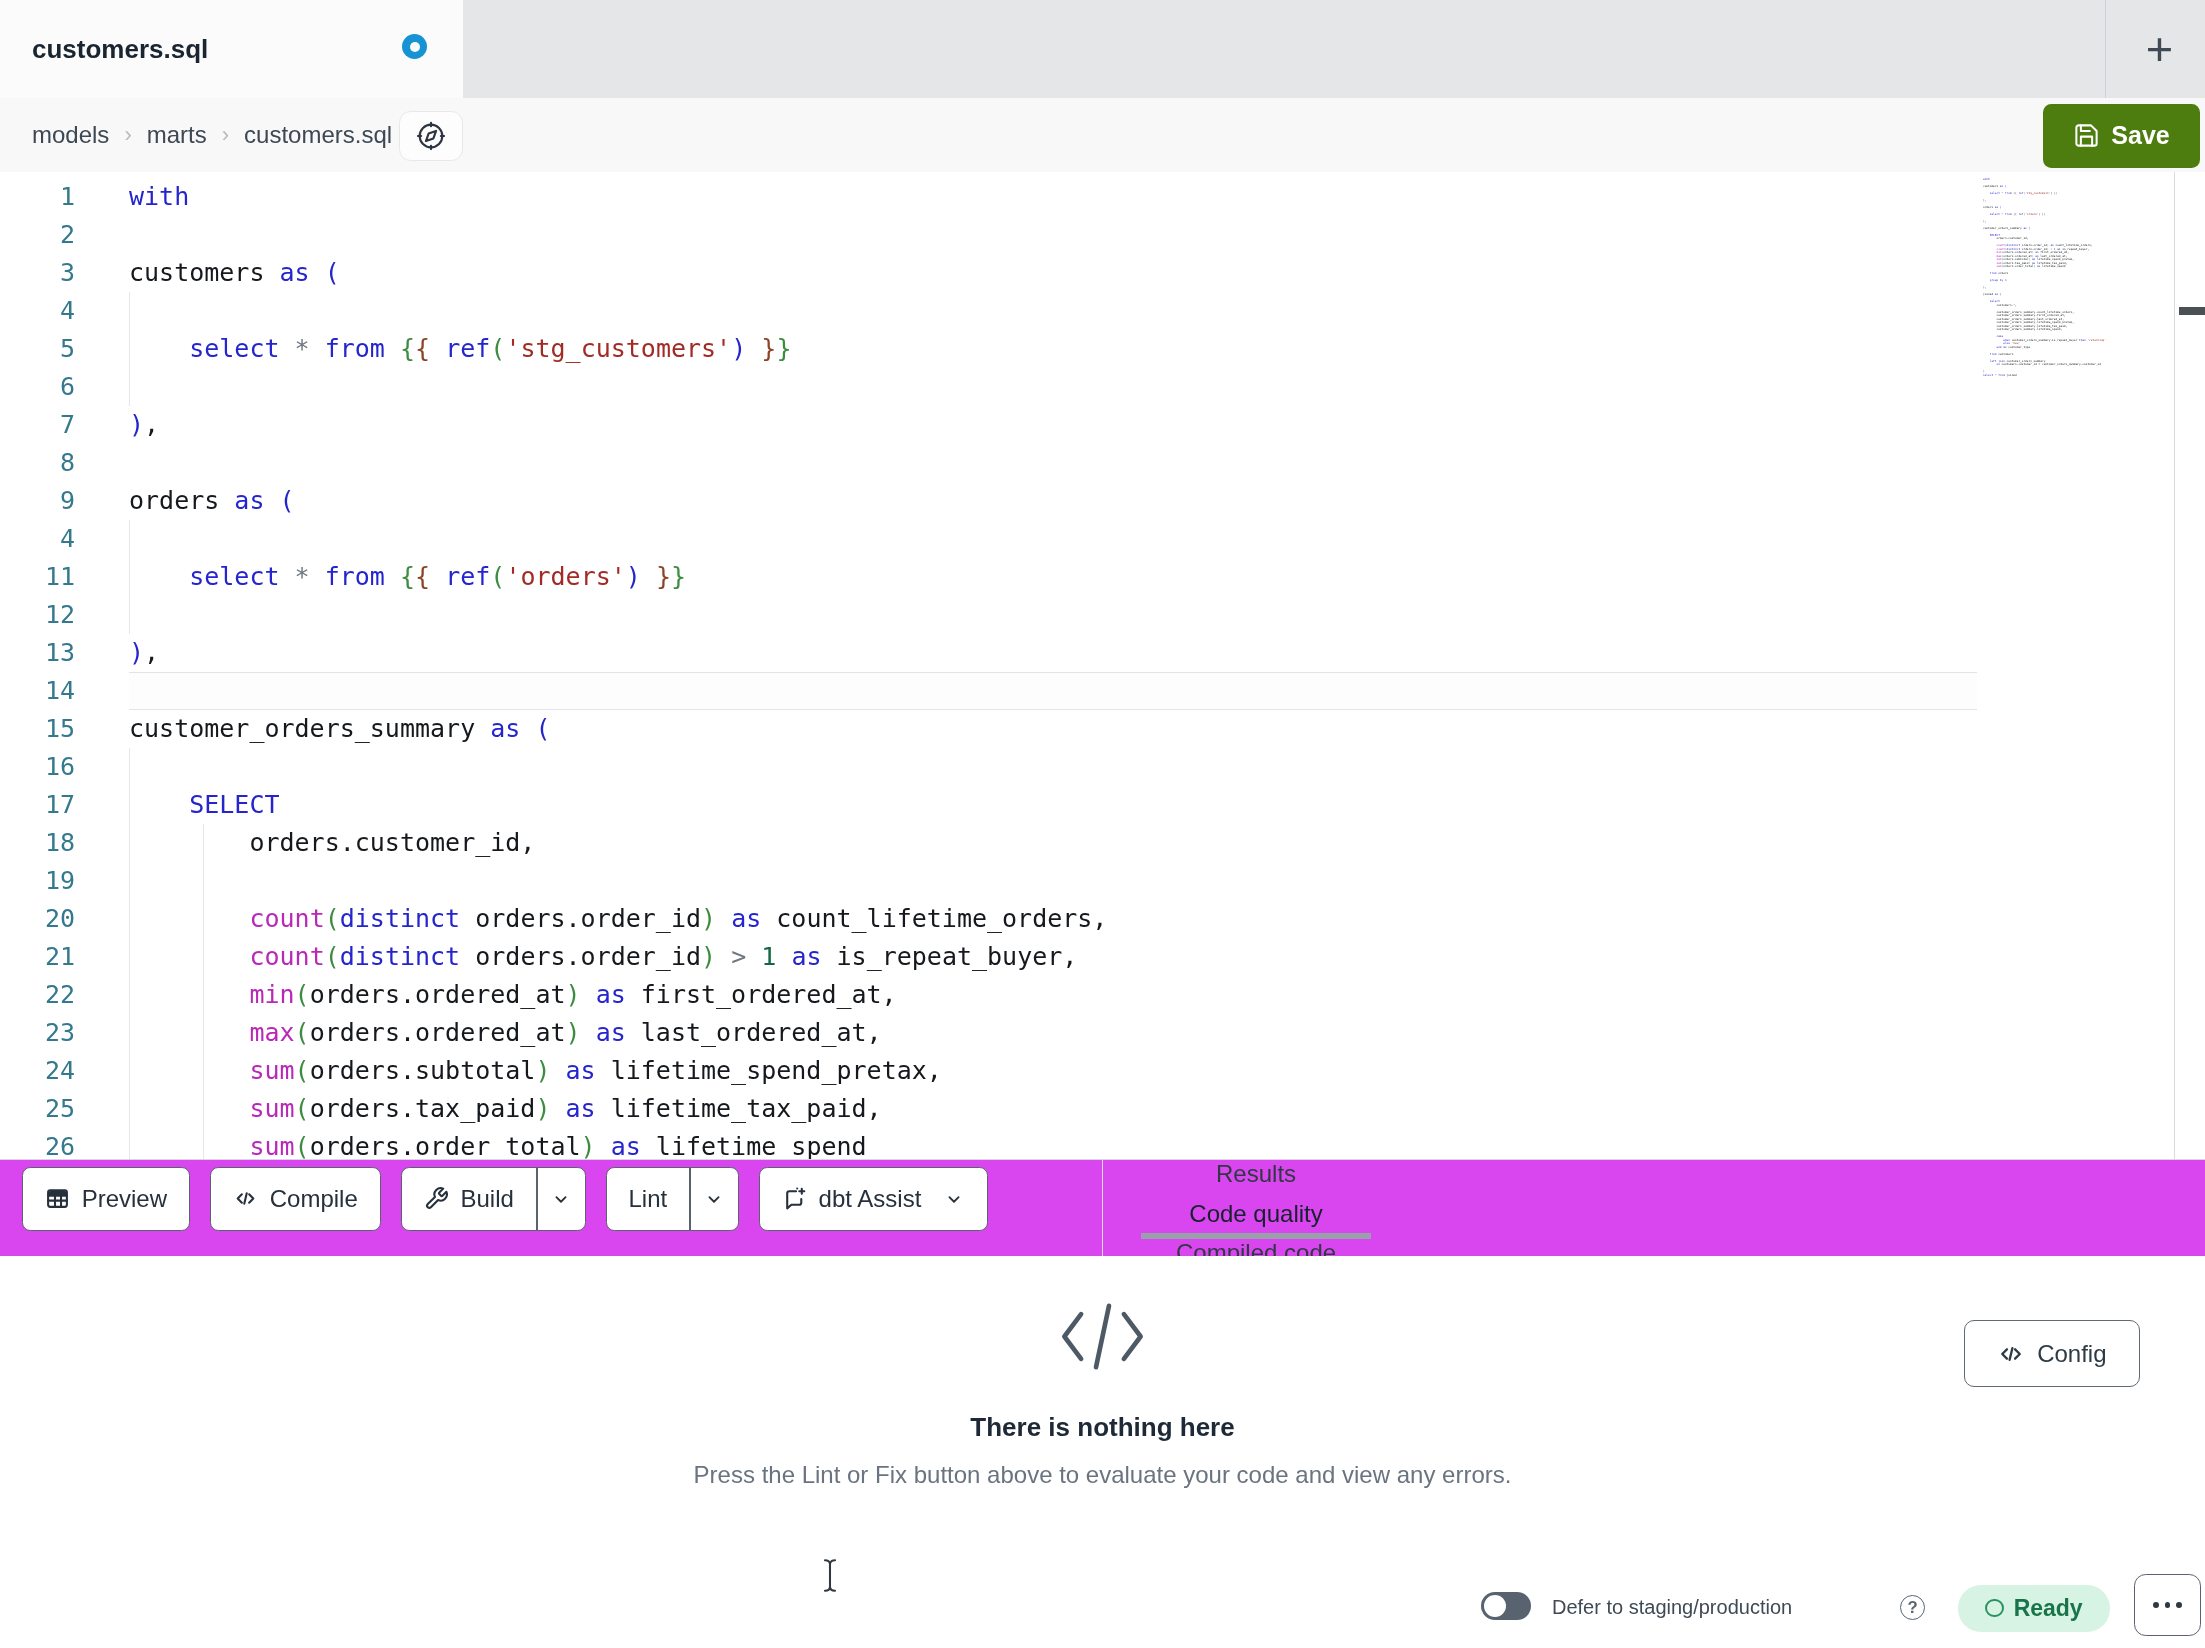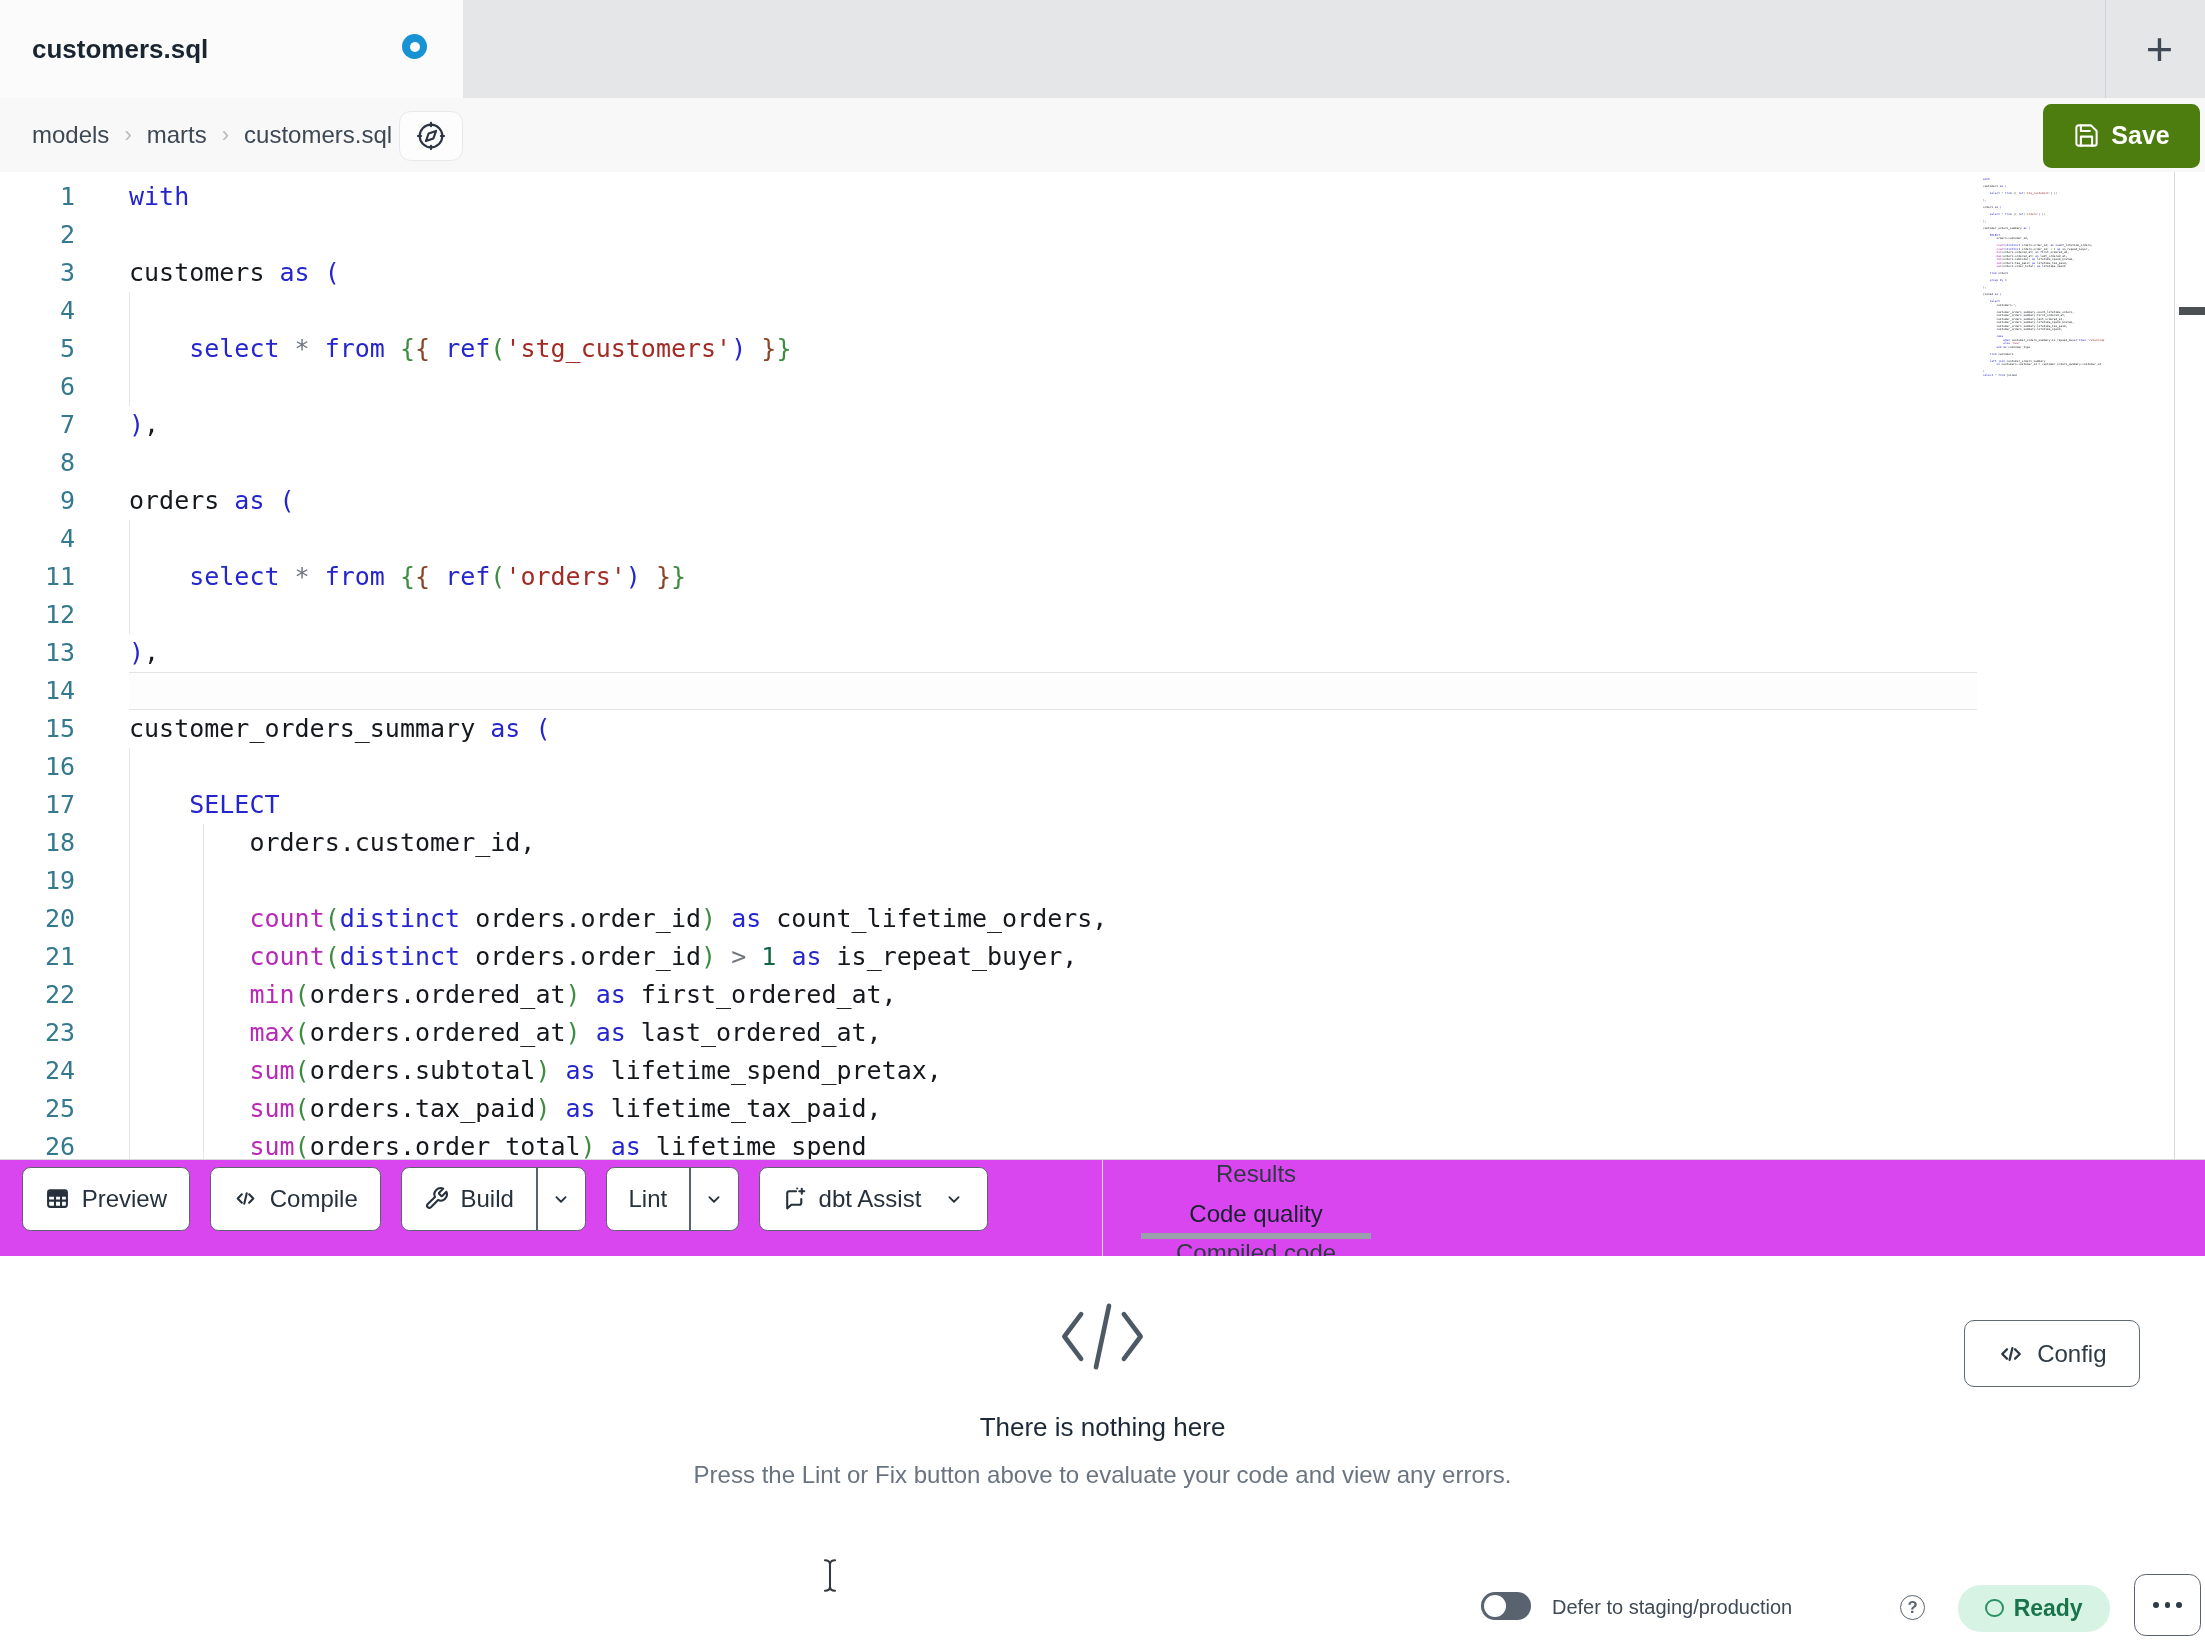--- a/index.html
+++ b/index.html
@@ -62,21 +62,21 @@
   .ptab.active{font-weight:400;color:#17222e;}
   .ptab.active::after{content:"";position:absolute;left:0;right:0;bottom:0;height:6.7px;background:#9aa0ab;}
 
   
   .panel{position:absolute;left:0;top:1256px;width:2205px;height:311px;background:#fff;border-bottom:0.8px solid #e2e3e5;}
   .config-btn{position:absolute;left:1964px;top:64px;width:176px;height:67px;border:1.7px solid #5f6a73;border-radius:10px;
               background:#fff;display:flex;align-items:center;justify-content:center;gap:11.7px;font-size:24px;color:#2e3a44;
               font-family:"Liberation Sans",sans-serif;cursor:pointer;}
   .empty{position:absolute;left:0;top:0;width:2205px;height:311px;display:flex;flex-direction:column;align-items:center;}
   .empty-icon{margin-top:43px;color:#4d5965;}
-  .empty-title{margin-top:38px;font-size:26px;font-weight:400;color:#1d2936;}
+  .empty-title{margin-top:38px;font-size:26px;font-weight:700;color:#1d2936;}
   .empty-sub{margin-top:18.3px;font-size:24px;color:#6a7480;}
 
   
   .statusbar{position:absolute;left:0;top:1567px;width:2205px;height:81px;background:#fff;}
   .toggle{position:absolute;left:1481px;top:25px;width:50px;height:28px;border-radius:14px;background:#58636f;cursor:pointer;border:none;}
   .toggle-knob{position:absolute;left:3.3px;top:3.3px;width:22px;height:22px;border-radius:50%;background:#fff;}
   .defer-label{position:absolute;left:1552px;top:0;height:81px;display:flex;align-items:center;font-size:20px;color:#3f4a55;}
   .help-icon{position:absolute;left:1900px;top:28px;width:25px;height:25px;border-radius:50%;border:1.7px solid #5b656f;
              color:#5b656f;font-size:16.7px;font-weight:700;display:flex;align-items:center;justify-content:center;box-sizing:border-box;cursor:pointer;}
   .ready-badge{position:absolute;left:1958px;top:17.5px;width:152px;height:47px;border-radius:23px;

